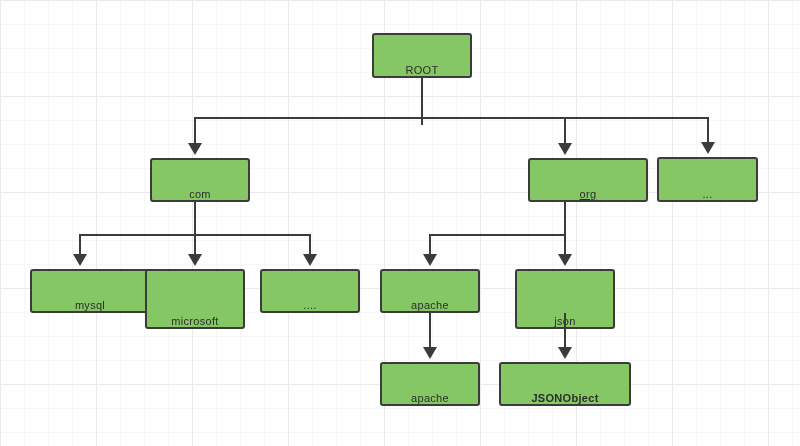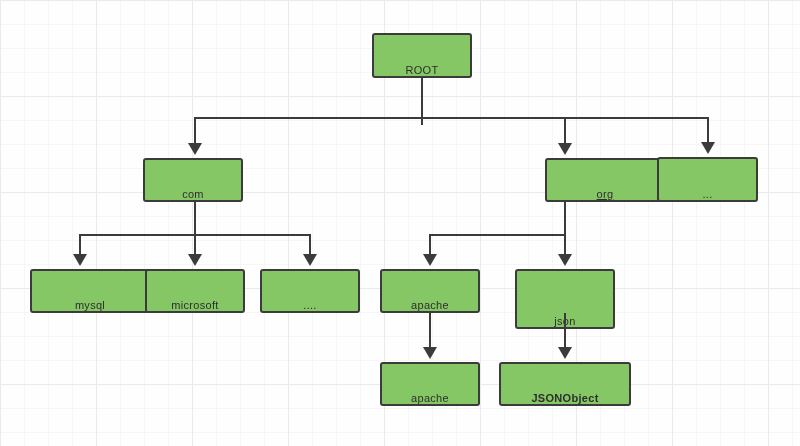--- a/index.html
+++ b/index.html
@@ -55,33 +55,33 @@
     border-top:12px solid var(--edge);
   }
 </style>
 </head>
 <body>
 
 <div class="canvas">
     <div class="node" style="left: 372px; top: 33px; width: 100px; height: 45px;">
       <span>ROOT</span>
     </div>
-    <div class="node" style="left: 143px; top: 158px; width: 100px; height: 44px;">
+    <div class="node" style="left: 150px; top: 158px; width: 100px; height: 44px;">
       <span>com</span>
     </div>
-    <div class="node" style="left: 545px; top: 158px; width: 120px; height: 44px; text-decoration: underline;">
+    <div class="node" style="left: 528px; top: 158px; width: 120px; height: 44px; text-decoration: underline;">
       <span>org</span>
     </div>
     <div class="node" style="left: 657px; top: 157px; width: 101px; height: 45px;">
       <span>...</span>
     </div>
     <div class="node" style="left: 30px; top: 269px; width: 120px; height: 44px;">
       <span>mysql</span>
     </div>
-    <div class="node" style="left: 145px; top: 269px; width: 100px; height: 44px;">
+    <div class="node" style="left: 145px; top: 269px; width: 100px; height: 60px;">
       <span>microsoft</span>
     </div>
     <div class="node" style="left: 260px; top: 269px; width: 100px; height: 44px;">
       <span>....</span>
     </div>
     <div class="node" style="left: 380px; top: 269px; width: 100px; height: 44px;">
       <span>apache</span>
     </div>
     <div class="node" style="left: 515px; top: 269px; width: 100px; height: 60px;">
       <span>json</span>

